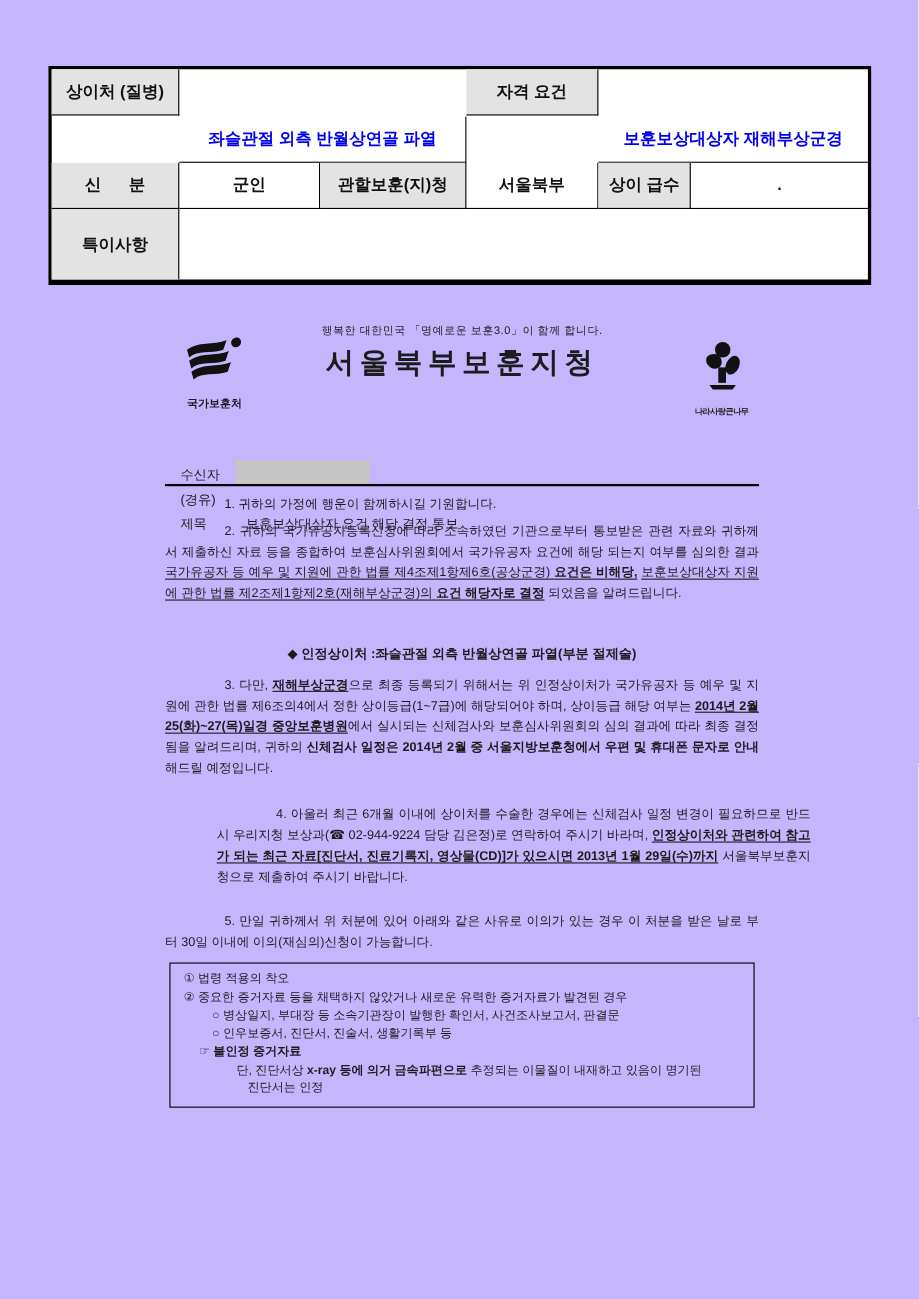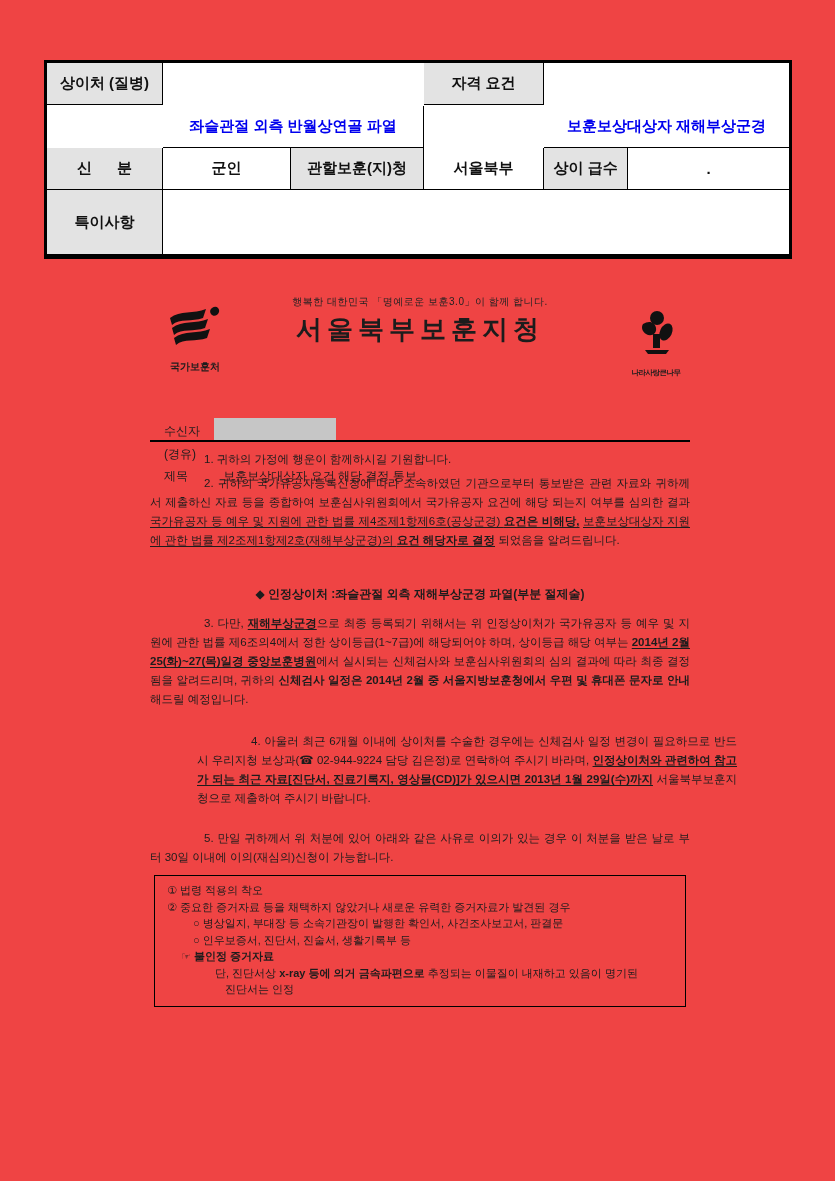--- a/index.html
+++ b/index.html
@@ -4,21 +4,21 @@
 <style>
   * { margin:0; padding:0; box-sizing:border-box; }
   html,body { background:#ffffff; }
   body {
     font-family:"Liberation Sans","DejaVu Sans",sans-serif;
     color:#111;
   }
   .page {
     position:relative;
     width:835px; height:1181px;
-    background:#ef4444;
+    background:#c4b5fd;
     overflow:hidden;
   }
 
   
   .info-table {
     position:absolute; left:44px; top:60px; width:748px;
     border:3px solid #000;
     border-bottom:5px solid #000;
     background:#fff;
   }
@@ -165,21 +165,21 @@
       <span>제목</span>
       <span class="subject-text">보훈보상대상자 요건 해당 결정 통보</span>
     </div>
 
     <div class="head-rule"></div>
 
     <div class="para num-para p1">1. 귀하의 가정에 행운이 함께하시길 기원합니다.</div>
 
     <div class="para num-para p2"><span>2. 귀하의 국가유공자등록신청에 따라 소속하였던 기관으로부터 통보받은 관련 자료와 귀하께서 제출하신 자료 등을 종합하여 보훈심사위원회에서 국가유공자 요건에 해당 되는지 여부를 심의한 결과 </span><span class="u">국가유공자 등 예우 및 지원에 관한 법률 제4조제1항제6호(공상군경) </span><span class="b u">요건은 비해당,</span><span> </span><span class="u">보훈보상대상자 지원에 관한 법률 제2조제1항제2호(재해부상군경)의 </span><span class="b u">요건 해당자로 결정</span><span> 되었음을 알려드립니다.</span></div>
 
-    <div class="sep-line">◆ 인정상이처 :좌슬관절 외측 재해부상군경 파열(부분 절제술)</div>
+    <div class="sep-line">◆ 인정상이처 :좌슬관절 외측 반월상연골 파열(부분 절제술)</div>
 
     <div class="para num-para p3"><span>3. 다만, </span><span class="b u">재해부상군경</span><span>으로 최종 등록되기 위해서는 위 인정상이처가 국가유공자 등 예우 및 지원에 관한 법률 제6조의4에서 정한 상이등급(1~7급)에 해당되어야 하며, 상이등급 해당 여부는 </span><span class="b u">2014년 2월25(화)~27(목)일경 중앙보훈병원</span><span>에서 실시되는 신체검사와 보훈심사위원회의 심의 결과에 따라 최종 결정됨을 알려드리며, 귀하의 </span><span class="b">신체검사 일정은 2014년 2월 중 서울지방보훈청에서 우편 및 휴대폰 문자로 안내</span><span>해드릴 예정입니다.</span></div>
 
     <div class="para num-para p4"><span>4. 아울러 최근 6개월 이내에 상이처를 수술한 경우에는 신체검사 일정 변경이 필요하므로 반드시 우리지청 보상과(☎ 02-944-9224 담당 김은정)로 연락하여 주시기 바라며, </span><span class="b u">인정상이처와 관련하여 참고가 되는 최근 자료[진단서, 진료기록지, 영상물(CD)]가 있으시면 2013년 1월 29일(수)까지</span><span> 서울북부보훈지청으로 제출하여 주시기 바랍니다.</span></div>
 
     <div class="para num-para p5">5. 만일 귀하께서 위 처분에 있어 아래와 같은 사유로 이의가 있는 경우 이 처분을 받은 날로 부터 30일 이내에 이의(재심의)신청이 가능합니다.</div>
 
     <div class="appeal-box">
       <div class="bx-line"><span>① 법령 적용의 착오</span></div>
       <div class="bx-line"><span>② 중요한 증거자료 등을 채택하지 않았거나 새로운 유력한 증거자료가 발견된 경우</span></div>

